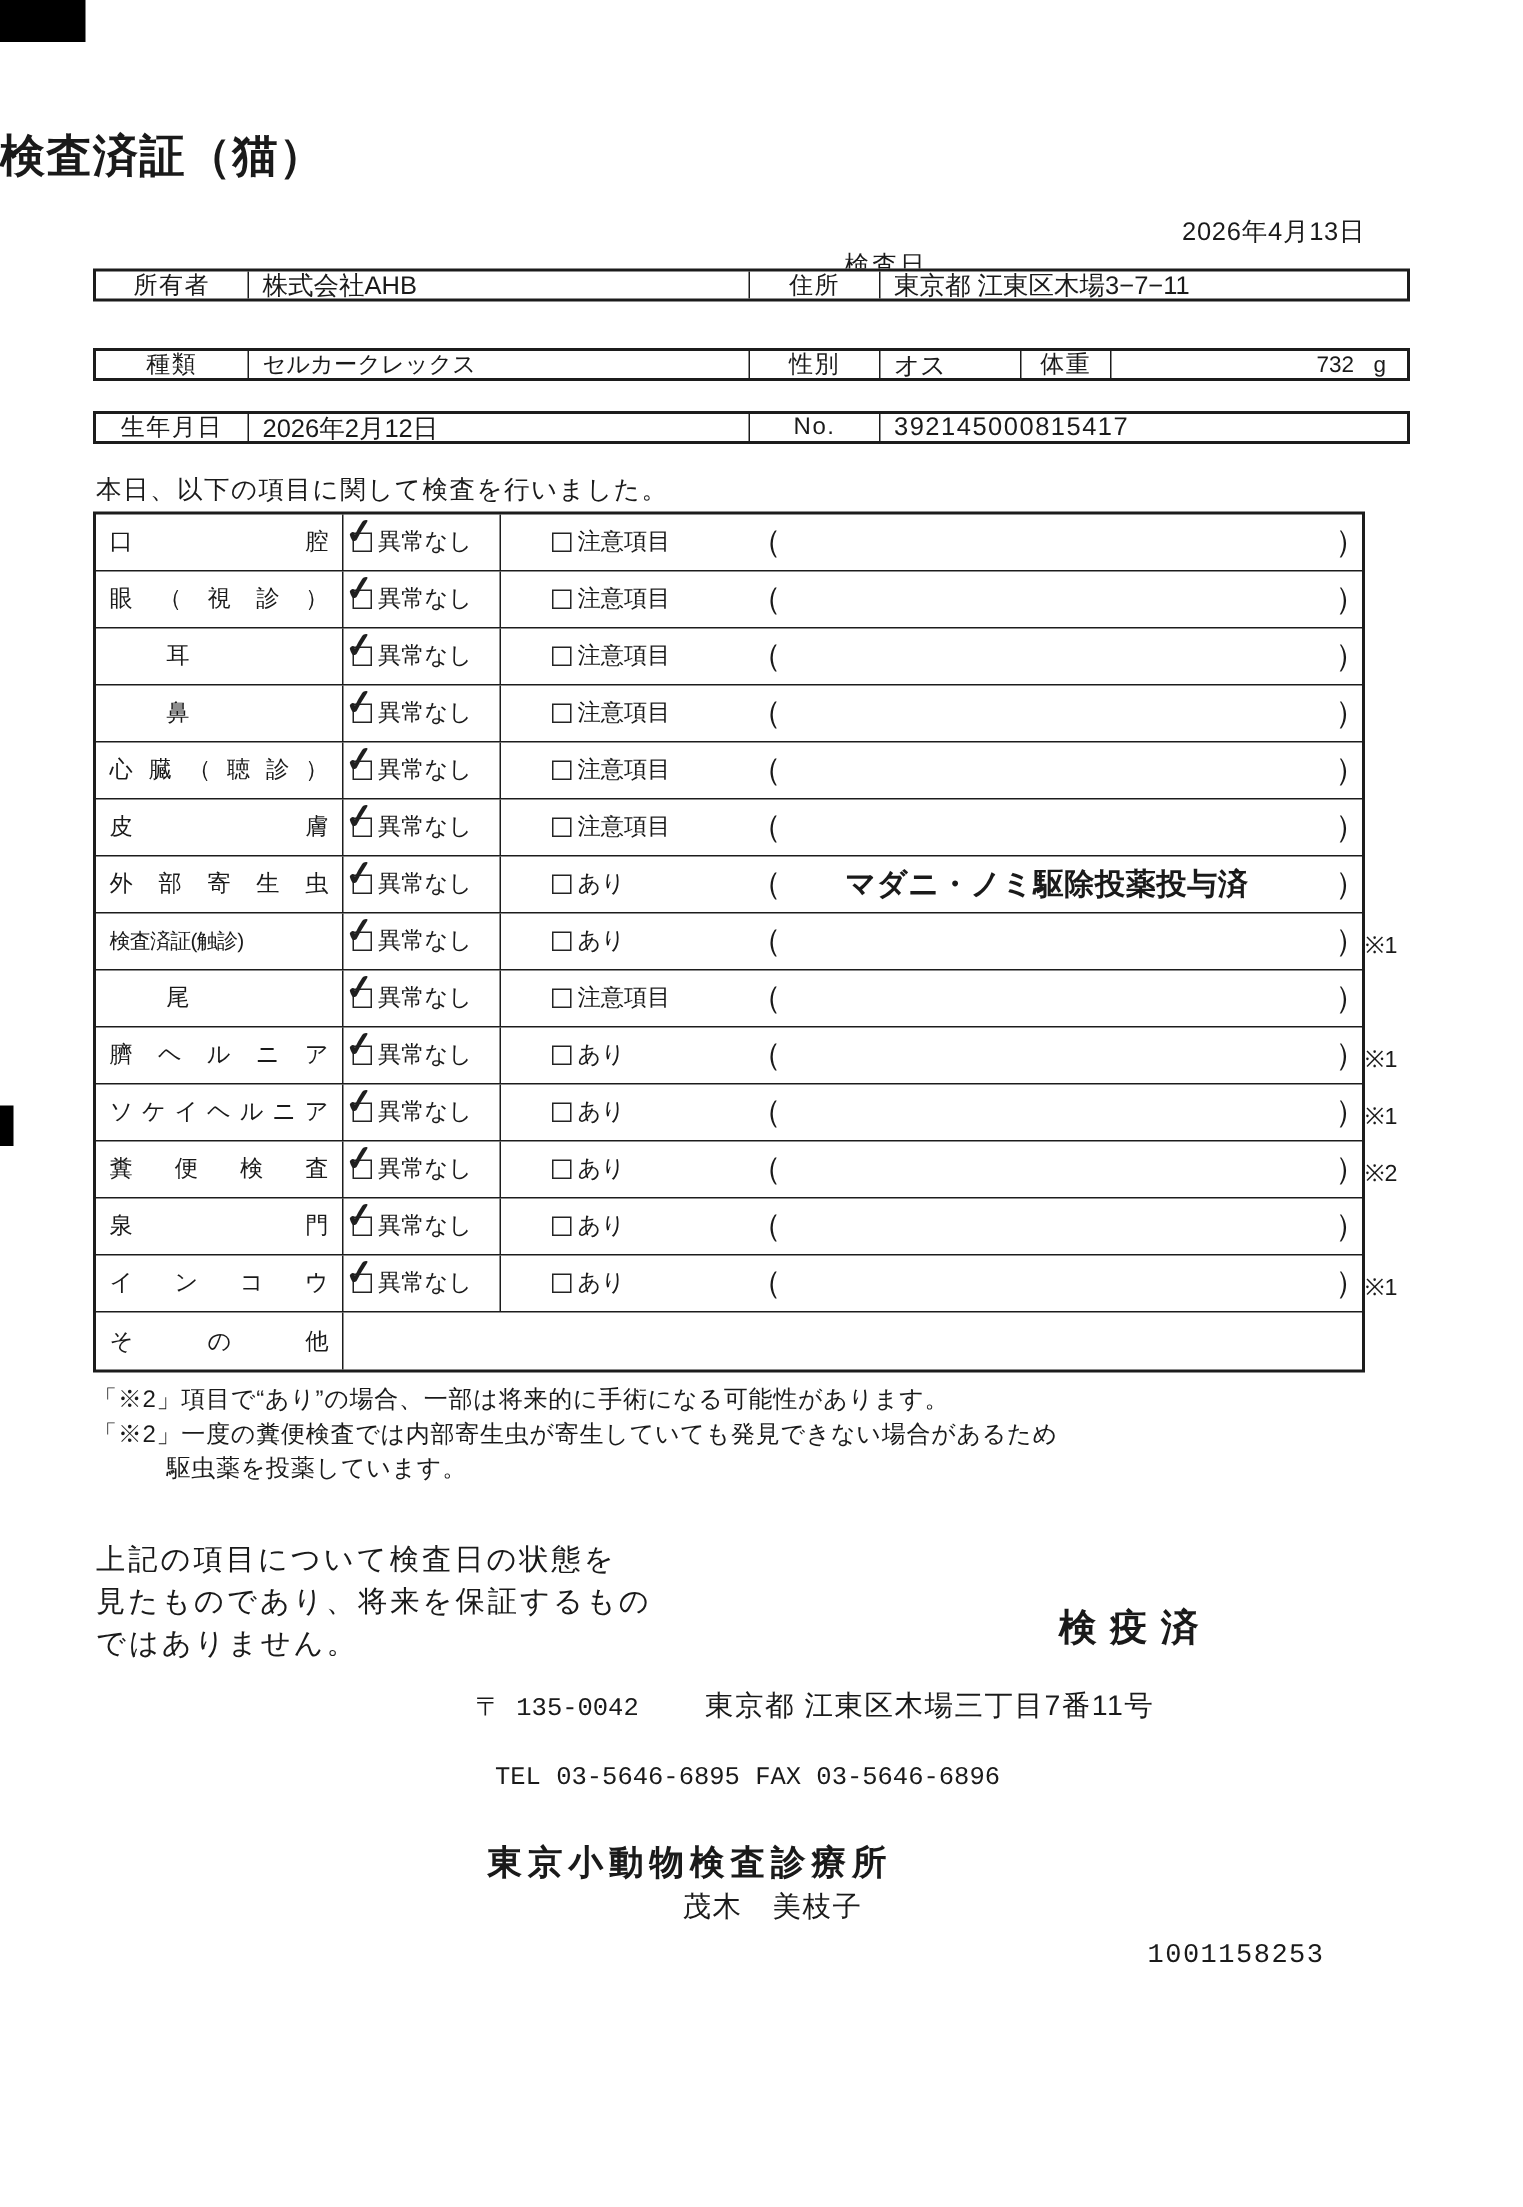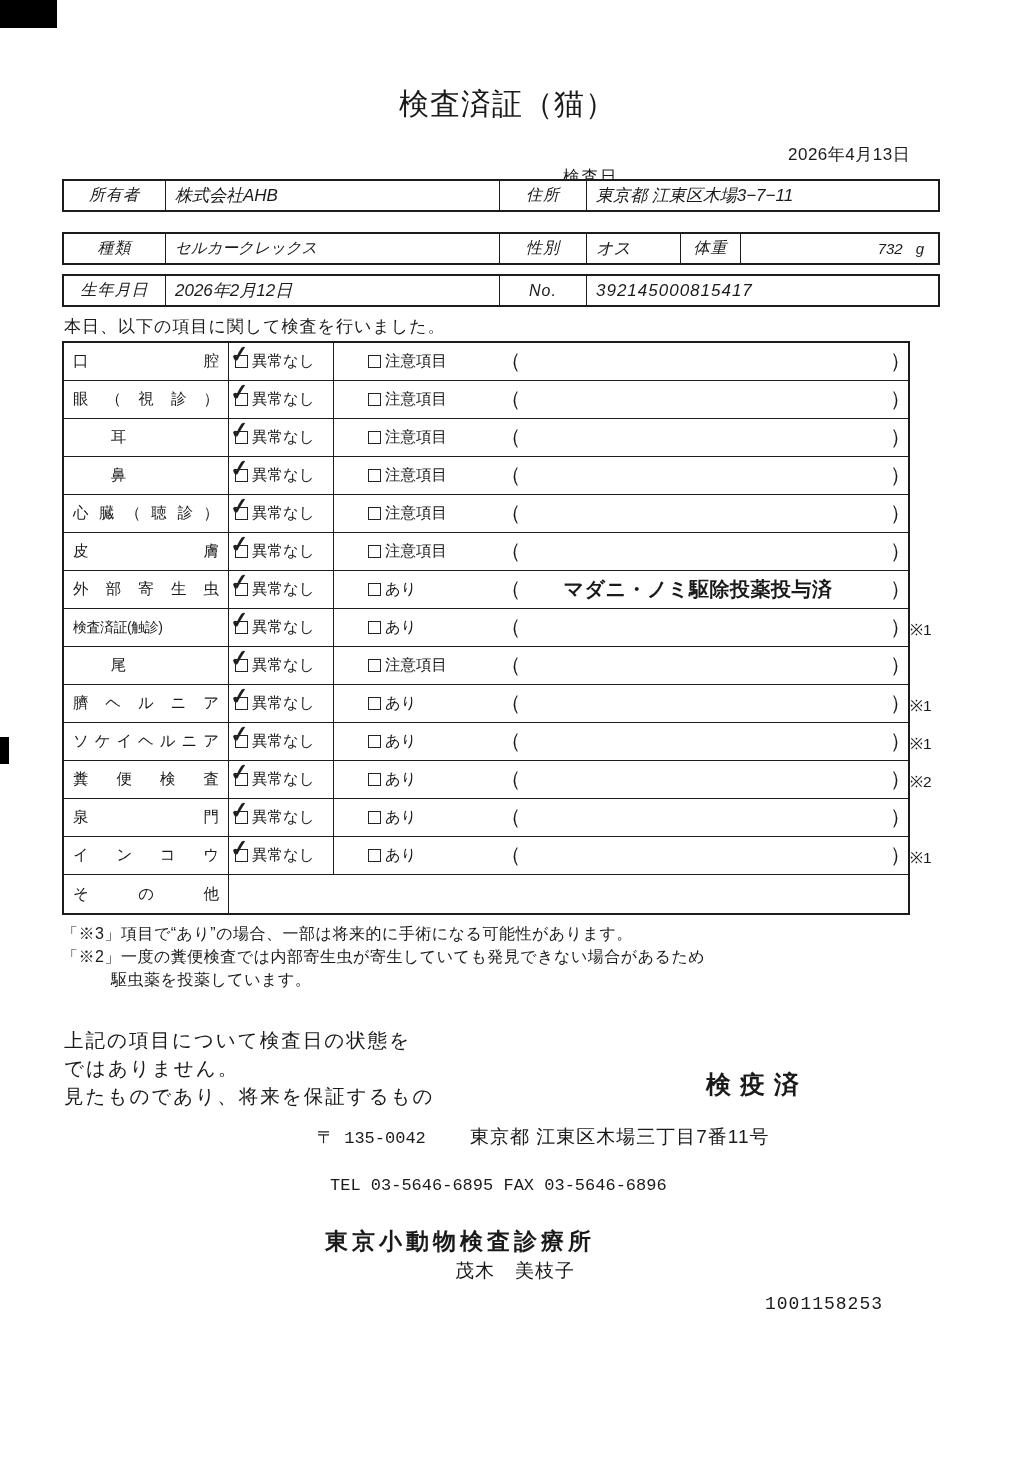--- a/index.html
+++ b/index.html
@@ -4,28 +4,28 @@
 <style>
   html,body{margin:0;padding:0;}
   body{
     width:1015px;height:1471px;position:relative;background:#ffffff;
     font-family:"Liberation Sans",sans-serif;color:#1a1a1a;overflow:hidden;
   }
   .artifact{position:absolute;background:#000;}
   .artifact.a1{left:0;top:0;width:57px;height:28px;}
   .artifact.a2{left:0;top:737px;width:9px;height:27px;}
 
-  .title{position:absolute;top:84px;left:0;width:100%;text-align:center;
-    font-size:30px;font-weight:400;letter-spacing:1px;}
+  .title{position:absolute;top:84px;left:0;width:100%;
+    font-size:30px;font-weight:700;letter-spacing:1px;}
 
   .insp-label{position:absolute;left:563px;top:143px;font-size:16.5px;letter-spacing:2px;margin-top:23px;}
   .insp-value{position:absolute;left:788px;top:143px;font-size:17px;letter-spacing:0.5px;}
 
-  .irow{position:absolute;left:62px;width:878px;height:33px;display:flex;align-items:stretch;
-    border:2px solid #1c1c1c;box-sizing:border-box;background:#fff;font-style:italic;}
+  .irow{position:absolute;left:62px;width:878px;height:22px;display:flex;align-items:stretch;
+    border:2px solid #1c1c1c;box-sizing:border-box;background:#fff;}
   .irow.r1{top:179px;} .irow.r2{top:232px;} .irow.r3{top:274px;}
   .icell{display:flex;align-items:center;box-sizing:border-box;border-right:1.5px solid #1c1c1c;
     white-space:nowrap;overflow:visible;}
   .icell.last{border-right:none;}
   .ilab{justify-content:center;font-size:16px;letter-spacing:1px;}
   .ival{padding-left:9px;font-size:17px;}
   .w1{width:102px;} .w2{width:334px;} .w3{width:87px;} .w4{width:94px;} .w5{width:60px;}
   .grow{flex:1;}
   .f15{font-size:15.5px;}
   .weight-cell{justify-content:flex-end;padding-right:14px;font-size:15px;}
@@ -461,29 +461,29 @@
           <span>そ</span>
           <span>の</span>
           <span>他</span>
         </div>
       </div>
       <div class="ex-rest"></div>
     </div>
   </div>
 
 <div class="notes">
-  <div>「※3」項目で“あり”の場合、一部は将来的に手術になる可能性があります。</div>
+  <div>「※2」項目で“あり”の場合、一部は将来的に手術になる可能性があります。</div>
   <div>「※2」一度の糞便検査では内部寄生虫が寄生していても発見できない場合があるため</div>
   <div class="indent">駆虫薬を投薬しています。</div>
 </div>
 
 <div class="disclaimer">
   <div>上記の項目について検査日の状態を</div>
+  <div>見たものであり、将来を保証するもの</div>
   <div>ではありません。</div>
-  <div>見たものであり、将来を保証するもの</div>
 </div>
 
 <div class="stamp">検疫済</div>
 
 <div class="postal">〒 135-0042</div>
 <div class="addr2">東京都 江東区木場三丁目7番11号</div>
 <div class="telfax">TEL 03-5646-6895  FAX 03-5646-6896</div>
 <div class="clinic">東京小動物検査診療所</div>
 <div class="director">茂木　美枝子</div>
 <div class="serial">1001158253</div>

